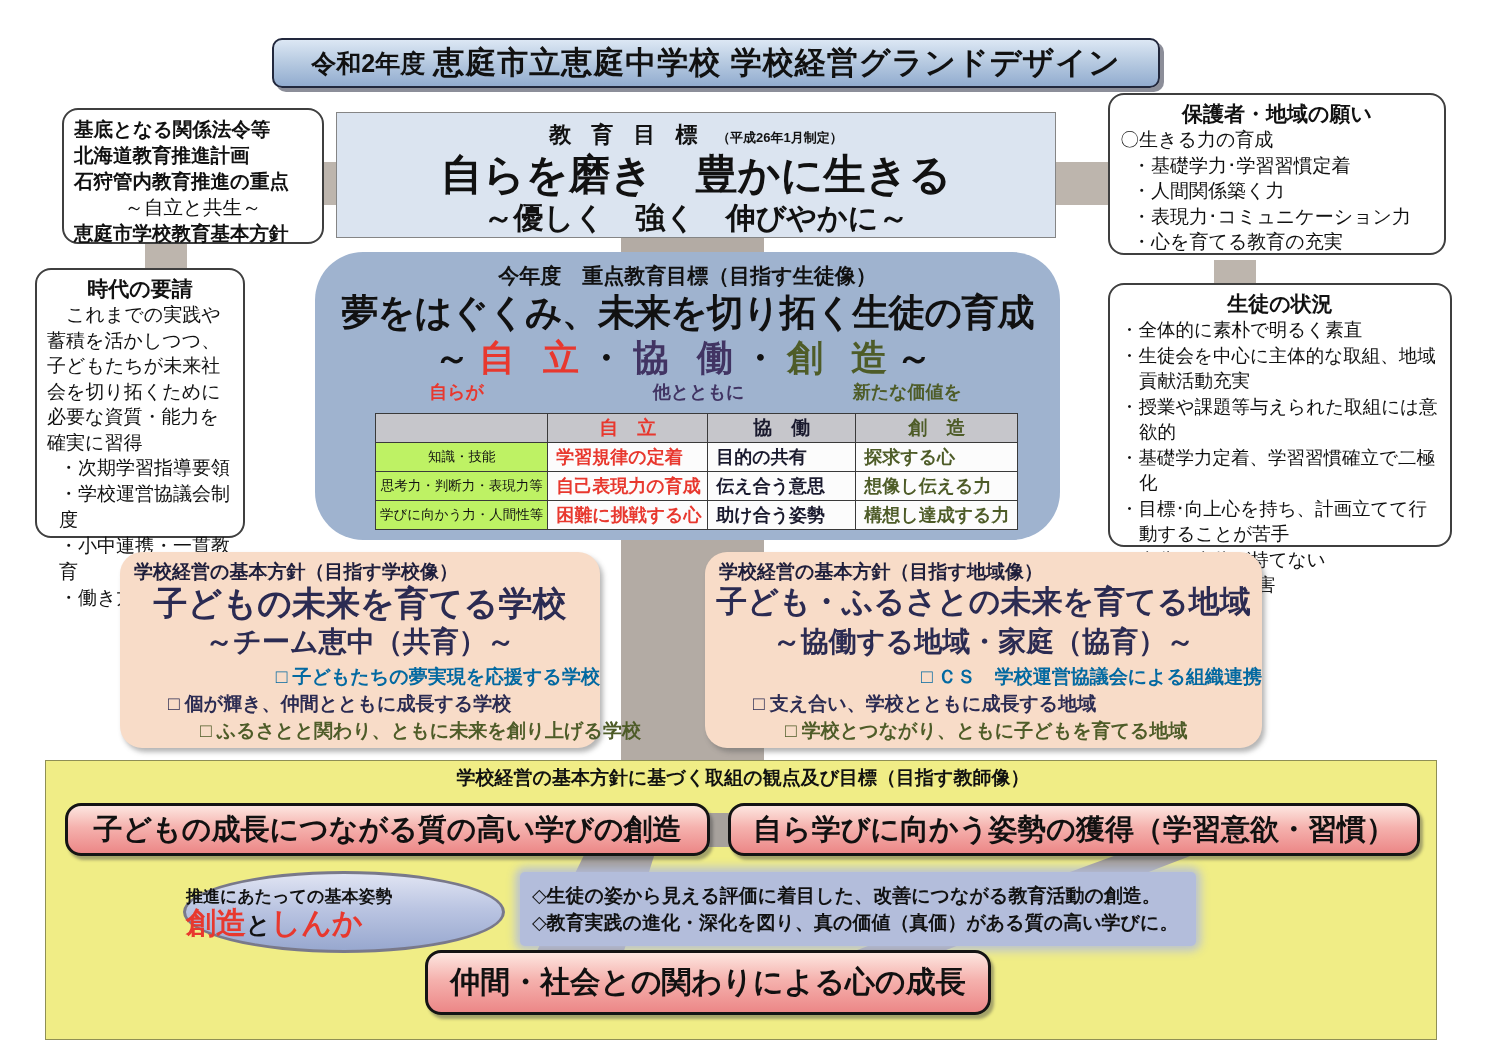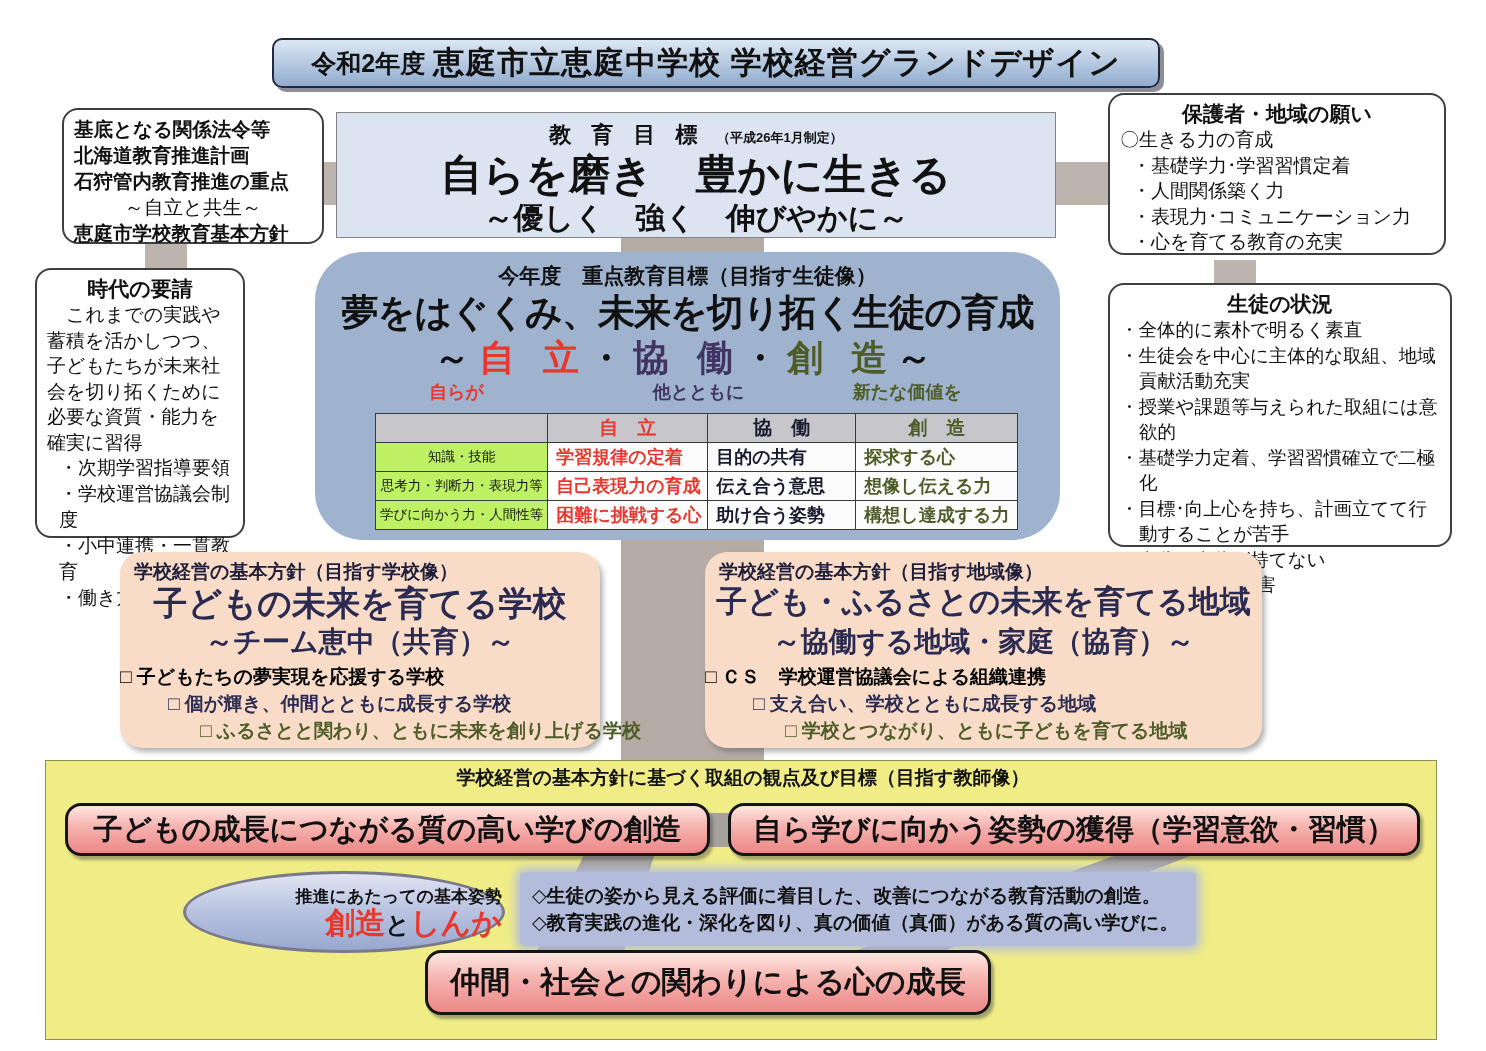--- a/index.html
+++ b/index.html
@@ -63,36 +63,36 @@
   .txt-green{color:#4e5c28;}
 
   
   .policy-box{background:#f8dcc8;border-radius:22px;box-shadow:3px 4px 5px rgba(90,90,90,0.45);}
   .po-label{top:7px;left:14px;font-size:19px;font-weight:bold;color:#1f1f3c;}
   .po-main{top:29px;width:100%;text-align:center;font-size:34px;font-weight:900;color:#2b2b52;}
   .po-main.small{font-size:31px;}
   .po-sub{top:71px;width:100%;text-align:center;font-size:28px;font-weight:900;color:#2b2b52;}
   .po-items{top:111px;left:0;width:100%;}
   .po-item{font-size:19px;font-weight:bold;line-height:27px;white-space:nowrap;}
-  .item-red{color:#000000;}
+  .item-red{color:#0369a1;text-align:right;}
   .item-navy{color:#2b2b52;margin-left:48px;}
   .item-green{color:#4e5c28;margin-left:80px;}
 
   
   .yellow-area{left:45px;top:760px;width:1392px;height:280px;background:#f0ed86;border:1px solid #8f8f55;}
   .yl-label{left:0;top:765px;width:1486px;text-align:center;font-size:19px;font-weight:bold;}
   .pink-btn{background:linear-gradient(180deg,#fde6e0 0%,#f5b2ae 45%,#ec8787 100%);
     border:3px solid #141414;border-radius:16px;display:flex;align-items:center;justify-content:center;
     box-shadow:3px 4px 3px rgba(70,70,70,0.45);}
   .btn1{left:65px;top:803px;width:645px;height:53px;font-size:29px;font-weight:900;}
   .btn2{left:728px;top:803px;width:692px;height:53px;font-size:29px;font-weight:900;}
   .btn3{left:425px;top:950px;width:566px;height:65px;font-size:30px;font-weight:900;}
   .ellipse{left:183px;top:871px;width:322px;height:82px;border-radius:50%;
     background:linear-gradient(180deg,#e0e4f3 0%,#bbc5e2 45%,#98a8cf 100%);
-    border:3px solid #79798a;display:flex;flex-direction:column;align-items:flex-end;justify-content:center;}
+    border:3px solid #79798a;display:flex;flex-direction:column;align-items:flex-start;justify-content:center;}
   .el-label{font-size:17px;font-weight:bold;}
   .el-slogan{font-size:30px;font-weight:900;line-height:30px;}
   .el-to{font-size:24px;color:#111;}
   .points-box{left:520px;top:872px;width:676px;height:74px;background:#b3bddb;border-radius:5px;
     box-shadow:0 0 9px 5px rgba(179,189,219,0.85);padding:10px 12px;}
   .point-line{font-size:19px;font-weight:bold;line-height:27px;white-space:nowrap;}
 </style>
 </head>
 <body>
 

